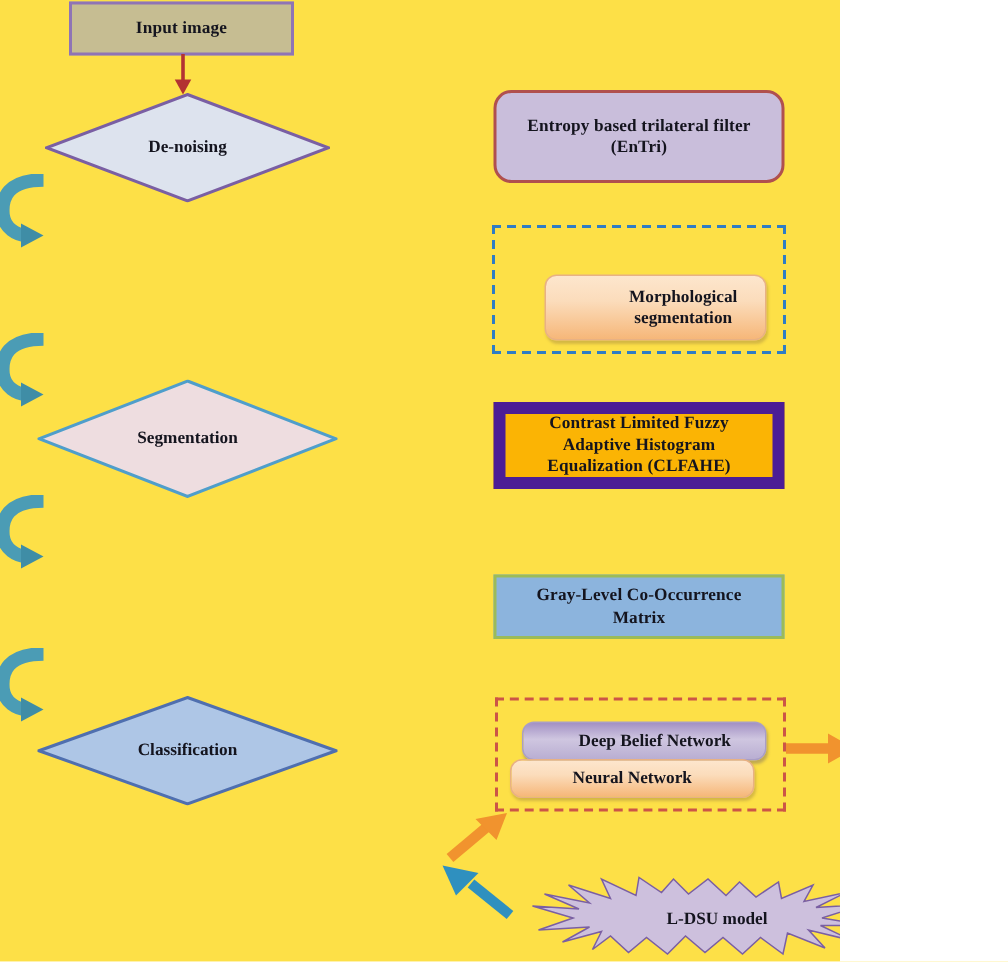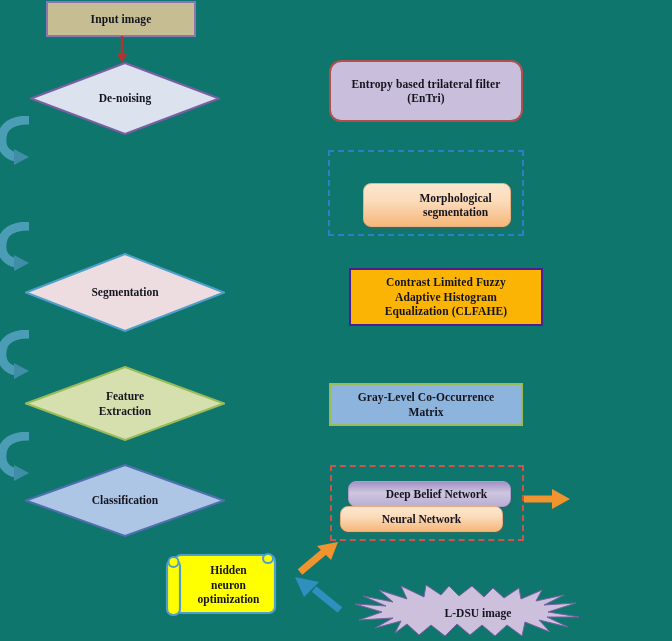--- a/index.html
+++ b/index.html
@@ -5,23 +5,23 @@
   html, body {
     margin: 0;
     padding: 0;
     background: #ffffff;
   }
   body {
     font-family: "Liberation Serif", "DejaVu Serif", serif;
   }
   #canvas {
     position: relative;
-    width: 672px;
+    width: 560px;
     height: 641px;
-    background: #0f766e;
+    background: #fde047;
     overflow: hidden;
   }
   .node {
     position: absolute;
     box-sizing: border-box;
     display: flex;
     align-items: center;
     justify-content: center;
     text-align: center;
     color: #14141e;
@@ -37,22 +37,21 @@
   .box-input {
     background: #c6bd92;
     border: 2px solid #8f74b5;
   }
   .box-entri {
     background: #c9bedb;
     border: 2px solid #b0504e;
   }
   .box-clfahe {
     background: #fbb404;
-    border: 2px solid #4c1d95;
-    margin-left: 20px;
+    border: 8px solid #4c1d95;
   }
   .box-glcm {
     background: #8cb4dd;
     border: 2px solid #9bbb59;
   }
   .box-classified {
     background: #8ccfd4;
     border: 2px solid #9bbb59;
   }
 
@@ -201,27 +200,20 @@
     <div class="dlabel">Segmentation</div>
   </div>
 
   <div class="arrow" style="left:-1px; top:330px; width:36px; height:52px;">
     <svg viewBox="0 0 36 52">
       <path d="M30 4 C6 4, 2 16, 3 27 C4 36, 12 41, 19 41" fill="none" stroke="#4b9cb5" stroke-width="9" stroke-linecap="butt"></path>
       <polygon points="30,41 15,33 15,49" fill="#3f8da6"></polygon>
     </svg>
   </div>
 
-  <div class="diamond" style="left:25px; top:366px; width:200px; height:75px;">
-    <svg viewBox="0 0 200 75" preserveAspectRatio="none">
-      <polygon points="100,1 199,37.5 100,74 1,37.5" fill="#d6e0af" stroke="#9bbb59" stroke-width="2"></polygon>
-    </svg>
-    <div class="dlabel" style="white-space:pre-line;">Feature
-Extraction</div>
-  </div>
 
   <div class="arrow" style="left:-1px; top:432px; width:36px; height:52px;">
     <svg viewBox="0 0 36 52">
       <path d="M30 4 C6 4, 2 16, 3 27 C4 36, 12 41, 19 41" fill="none" stroke="#4b9cb5" stroke-width="9" stroke-linecap="butt"></path>
       <polygon points="30,41 15,33 15,49" fill="#3f8da6"></polygon>
     </svg>
   </div>
 
   <div class="diamond" style="left:25px; top:464px; width:200px; height:73px;">
     <svg viewBox="0 0 200 73" preserveAspectRatio="none">
@@ -265,31 +257,20 @@
   </div>
 
   <div class="arrow" style="left:524px; top:485px; width:47px; height:28px;">
     <svg viewBox="0 0 47 28">
       <line x1="0" y1="14" x2="30" y2="14" stroke="#f1932e" stroke-width="7"></line>
       <polygon points="46,14 28,4 28,24" fill="#f1932e"></polygon>
     </svg>
   </div>
 
 
-  <div class="scroll-wrap" style="left:163px; top:551px; width:117px; height:68px;">
-    <svg viewBox="0 0 117 68" preserveAspectRatio="none">
-      <rect x="12" y="4" width="100" height="58" rx="6" ry="6" fill="#ffff00" stroke="#4f9ecb" stroke-width="2.2"></rect>
-      <rect x="4" y="9" width="13" height="55" rx="6" ry="6" fill="#ffff00" stroke="#4f9ecb" stroke-width="2.2"></rect>
-      <ellipse cx="10.5" cy="11" rx="5" ry="5" fill="#ffff00" stroke="#4f9ecb" stroke-width="2"></ellipse>
-      <ellipse cx="105" cy="7.5" rx="5" ry="4.5" fill="#ffff00" stroke="#4f9ecb" stroke-width="2"></ellipse>
-    </svg>
-    <div class="slabel" style="white-space:pre-line;">Hidden
-neuron
-optimization</div>
-  </div>
 
   <div class="arrow" style="left:295px; top:540px; width:46px; height:36px;">
     <svg viewBox="0 0 46 36">
       <line x1="5" y1="32" x2="30" y2="11" stroke="#f1932e" stroke-width="7" stroke-linecap="butt"></line>
       <polygon points="43,2 22,6 36,20" fill="#f1932e"></polygon>
     </svg>
   </div>
 
   <div class="arrow" style="left:288px; top:574px; width:60px; height:42px;">
     <svg viewBox="0 0 60 42">
@@ -298,16 +279,16 @@
     </svg>
   </div>
 
   <div class="burst-wrap" style="left:341px; top:584px; width:262px; height:57px;">
     <svg viewBox="0 0 262 57" preserveAspectRatio="none">
       <polygon fill="#cdc0dd" stroke="#7a5fa3" stroke-width="1" points="41,28 14,20 45,22 22,12 52,18 38,6 66,15 60,2 83,13 85,1 100,11 108,2
                 118,12 131,2 143,13 152,4 163,14 178,4 180,15 201,6 195,17 223,11 203,21
                 235,19 207,28 238,33 206,33 227,43 198,36 209,48 184,38 181,52 166,41
                 154,52 141,41 129,51 116,40 104,52 90,41 78,51 66,40 54,49 60,37 34,44 52,34 18,36"></polygon>
     </svg>
-    <div class="blabel" style="padding-left:12px;">L-DSU image</div>
+    <div class="blabel" style="padding-left:12px;">L-DSU model</div>
   </div>
 
 </div>
 
 </body></html>

